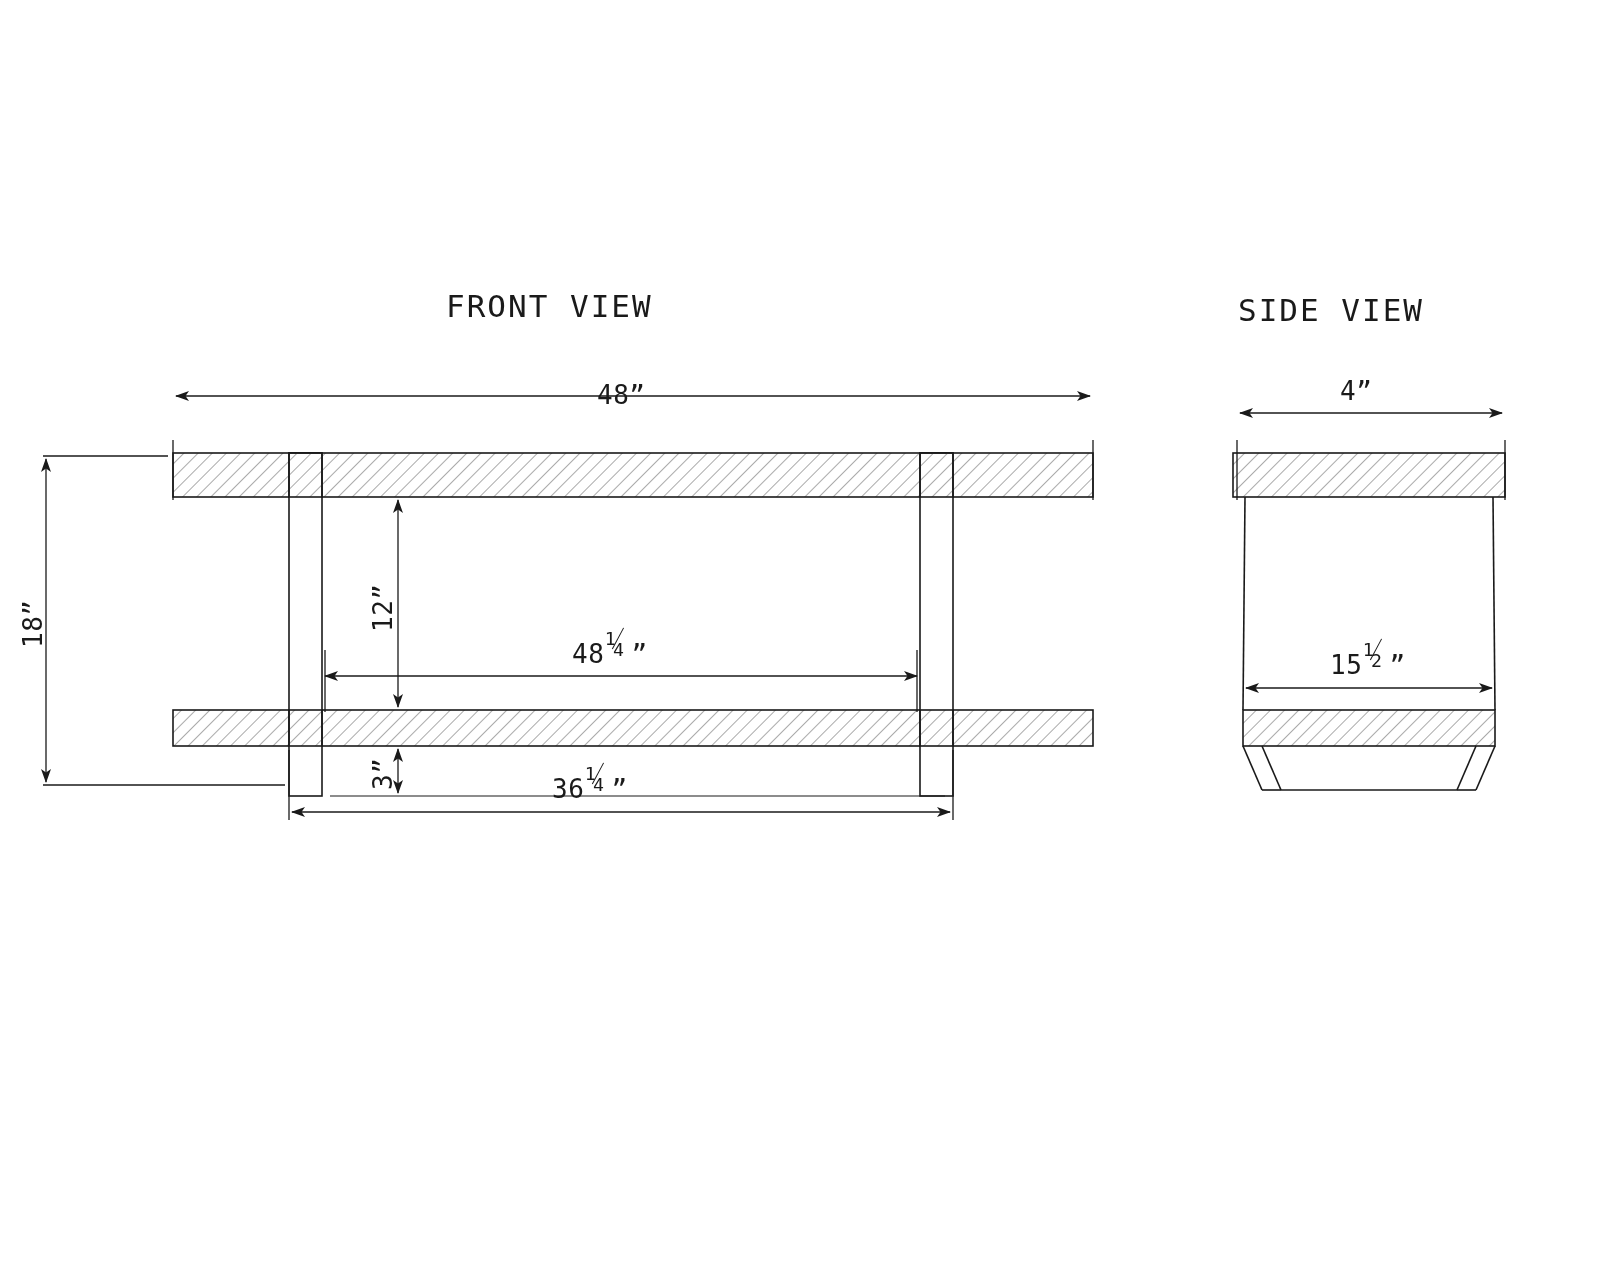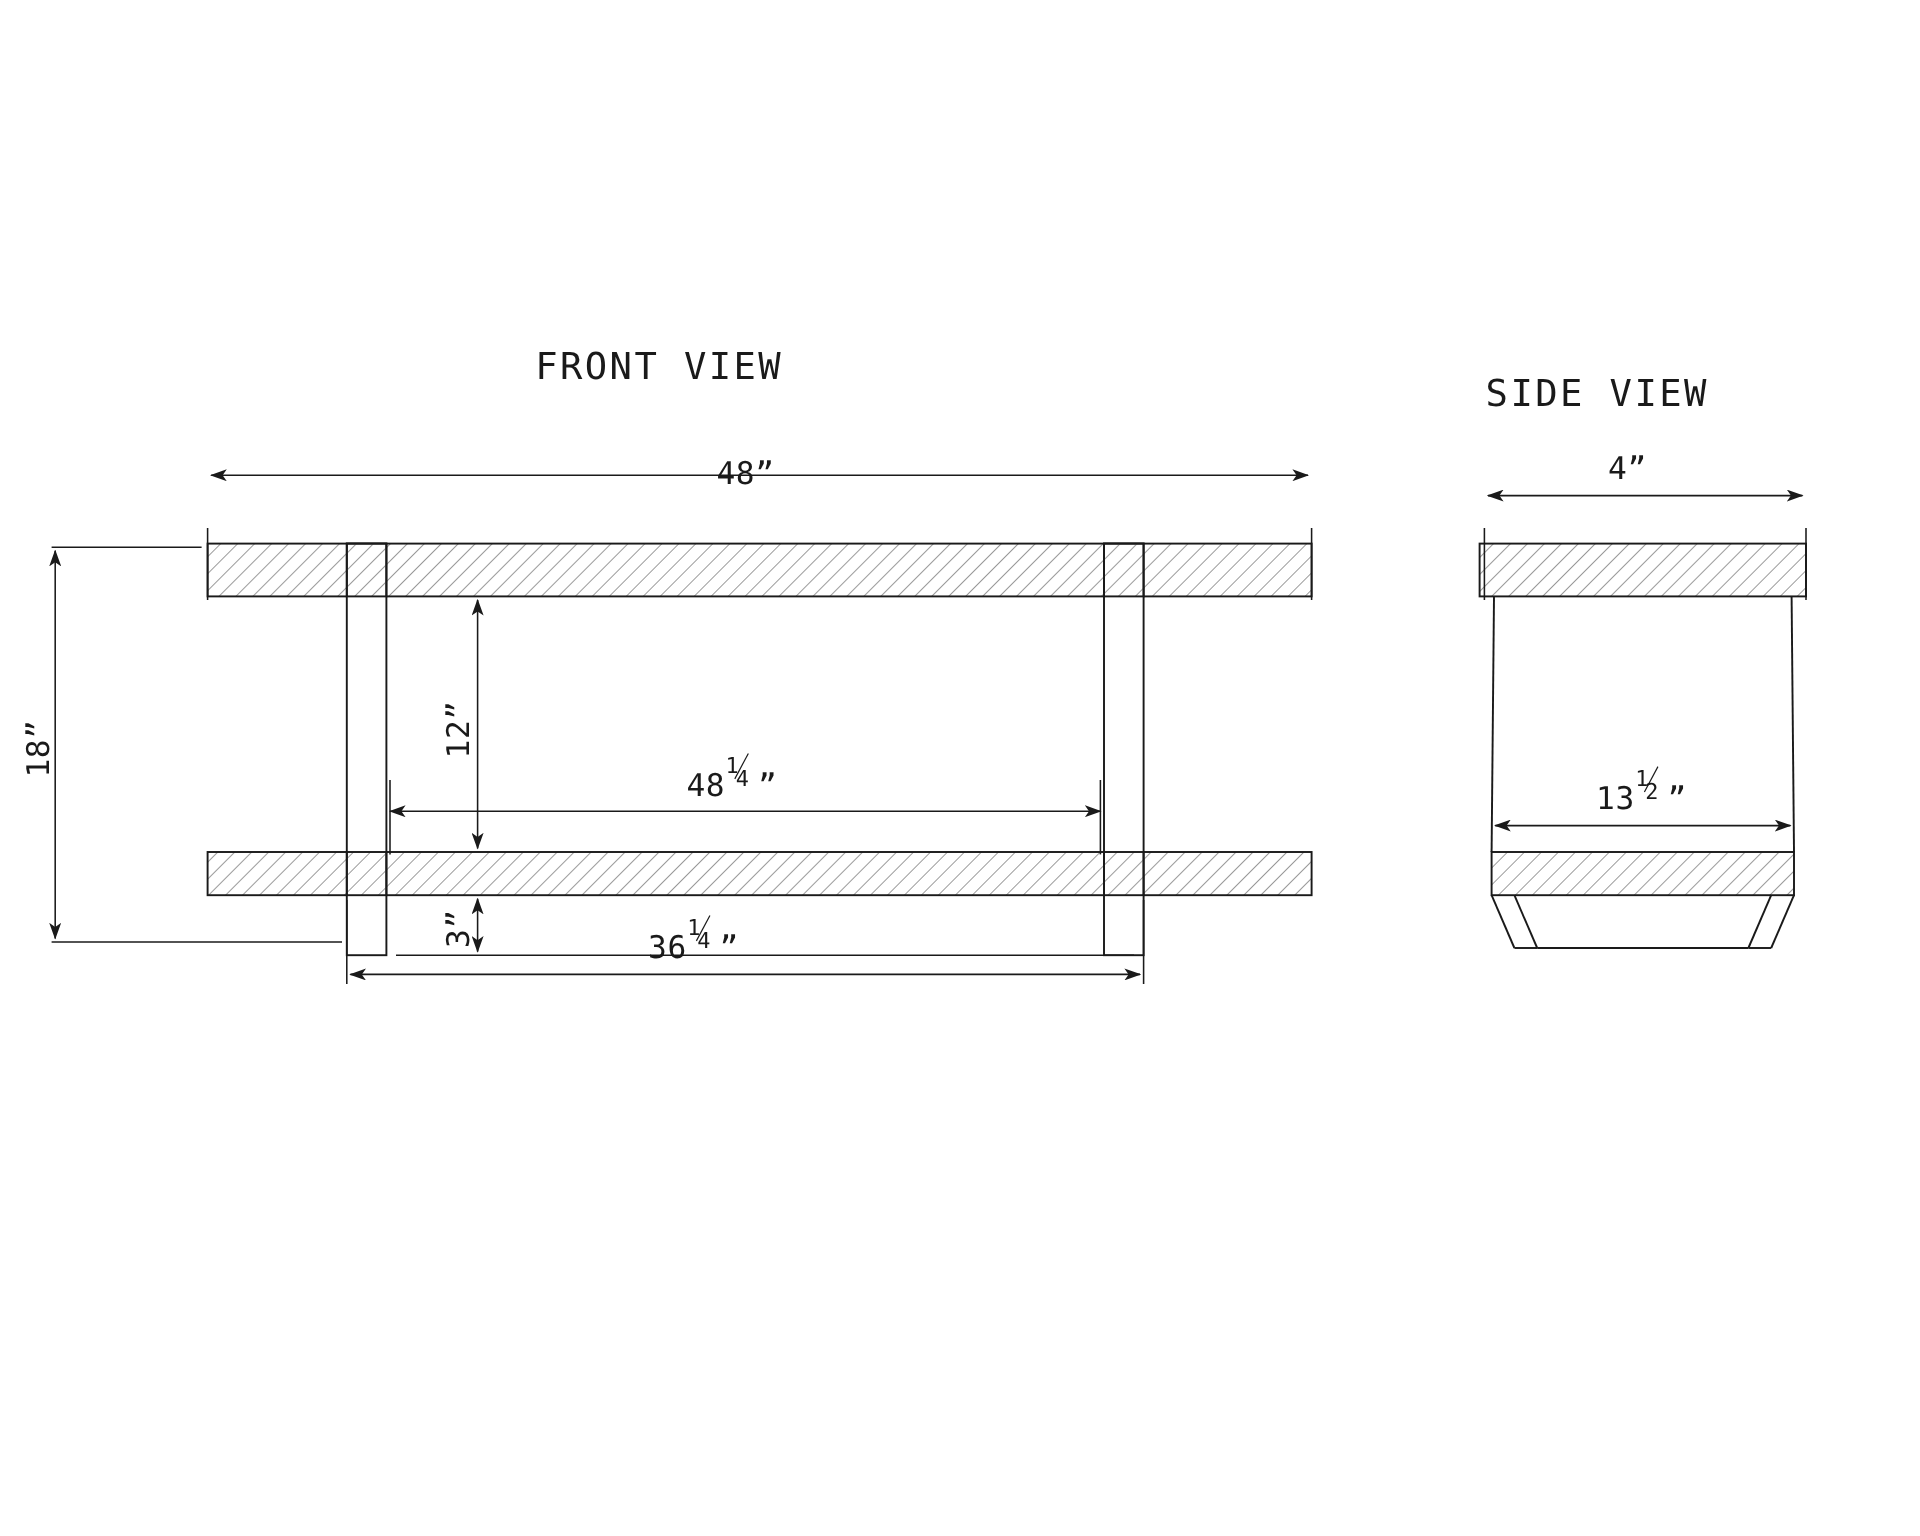--- a/index.html
+++ b/index.html
@@ -163,38 +163,38 @@
       <line x1="1237" y1="440" x2="1237" y2="500"></line>
       <line x1="1505" y1="440" x2="1505" y2="500"></line>
       <line x1="1240" y1="413" x2="1502" y2="413" marker-start="url(#arrowStart)" marker-end="url(#arrowEnd)"></line>
 
       <line x1="1246" y1="688" x2="1492" y2="688" marker-start="url(#arrowStart)" marker-end="url(#arrowEnd)"></line>
     </g>
   </svg>
 
   <div class="label view-title" style="left:446px; top:288px;text-align:right;">FRONT VIEW</div>
 
-  <div class="label view-title" style="left:1238px; top:310px;">SIDE VIEW</div>
+  <div class="label view-title" style="left:1238px; top:292px;">SIDE VIEW</div>
 
   <div class="label dim" style="left:597px; top:344px;margin-top:36px;">48”</div>
 
   <div class="label dim rot-90" style="left:18px; top:648px;">18”</div>
 
   <div class="label dim rot-90" style="left:368px; top:632px;">12”</div>
 
   <div class="label dim rot-90" style="left:368px; top:790px;">3”</div>
 
   <div class="label dim" style="left:572px; top:637px;">
     <span>48</span><span class="frac"><span class="num">1</span><span class="bar"></span><span class="den">4</span></span><span>”</span>
   </div>
 
-  <div class="label dim" style="left:540px; top:772px;text-align:center;">
+  <div class="label dim" style="left:552px; top:772px;text-align:center;">
     <span>36</span><span class="frac"><span class="num">1</span><span class="bar"></span><span class="den">4</span></span><span>”</span>
   </div>
 
   <div class="label dim" style="left:1340px; top:376px;">4”</div>
 
   <div class="label dim" style="left:1330px; top:648px;">
-    <span>13</span><span class="frac"><span class="num">1</span><span class="bar"></span><span class="den">2</span></span><span>”</span>
+    <span>15</span><span class="frac"><span class="num">1</span><span class="bar"></span><span class="den">2</span></span><span>”</span>
   </div>
 
 
 </div>
 
 </body></html>

